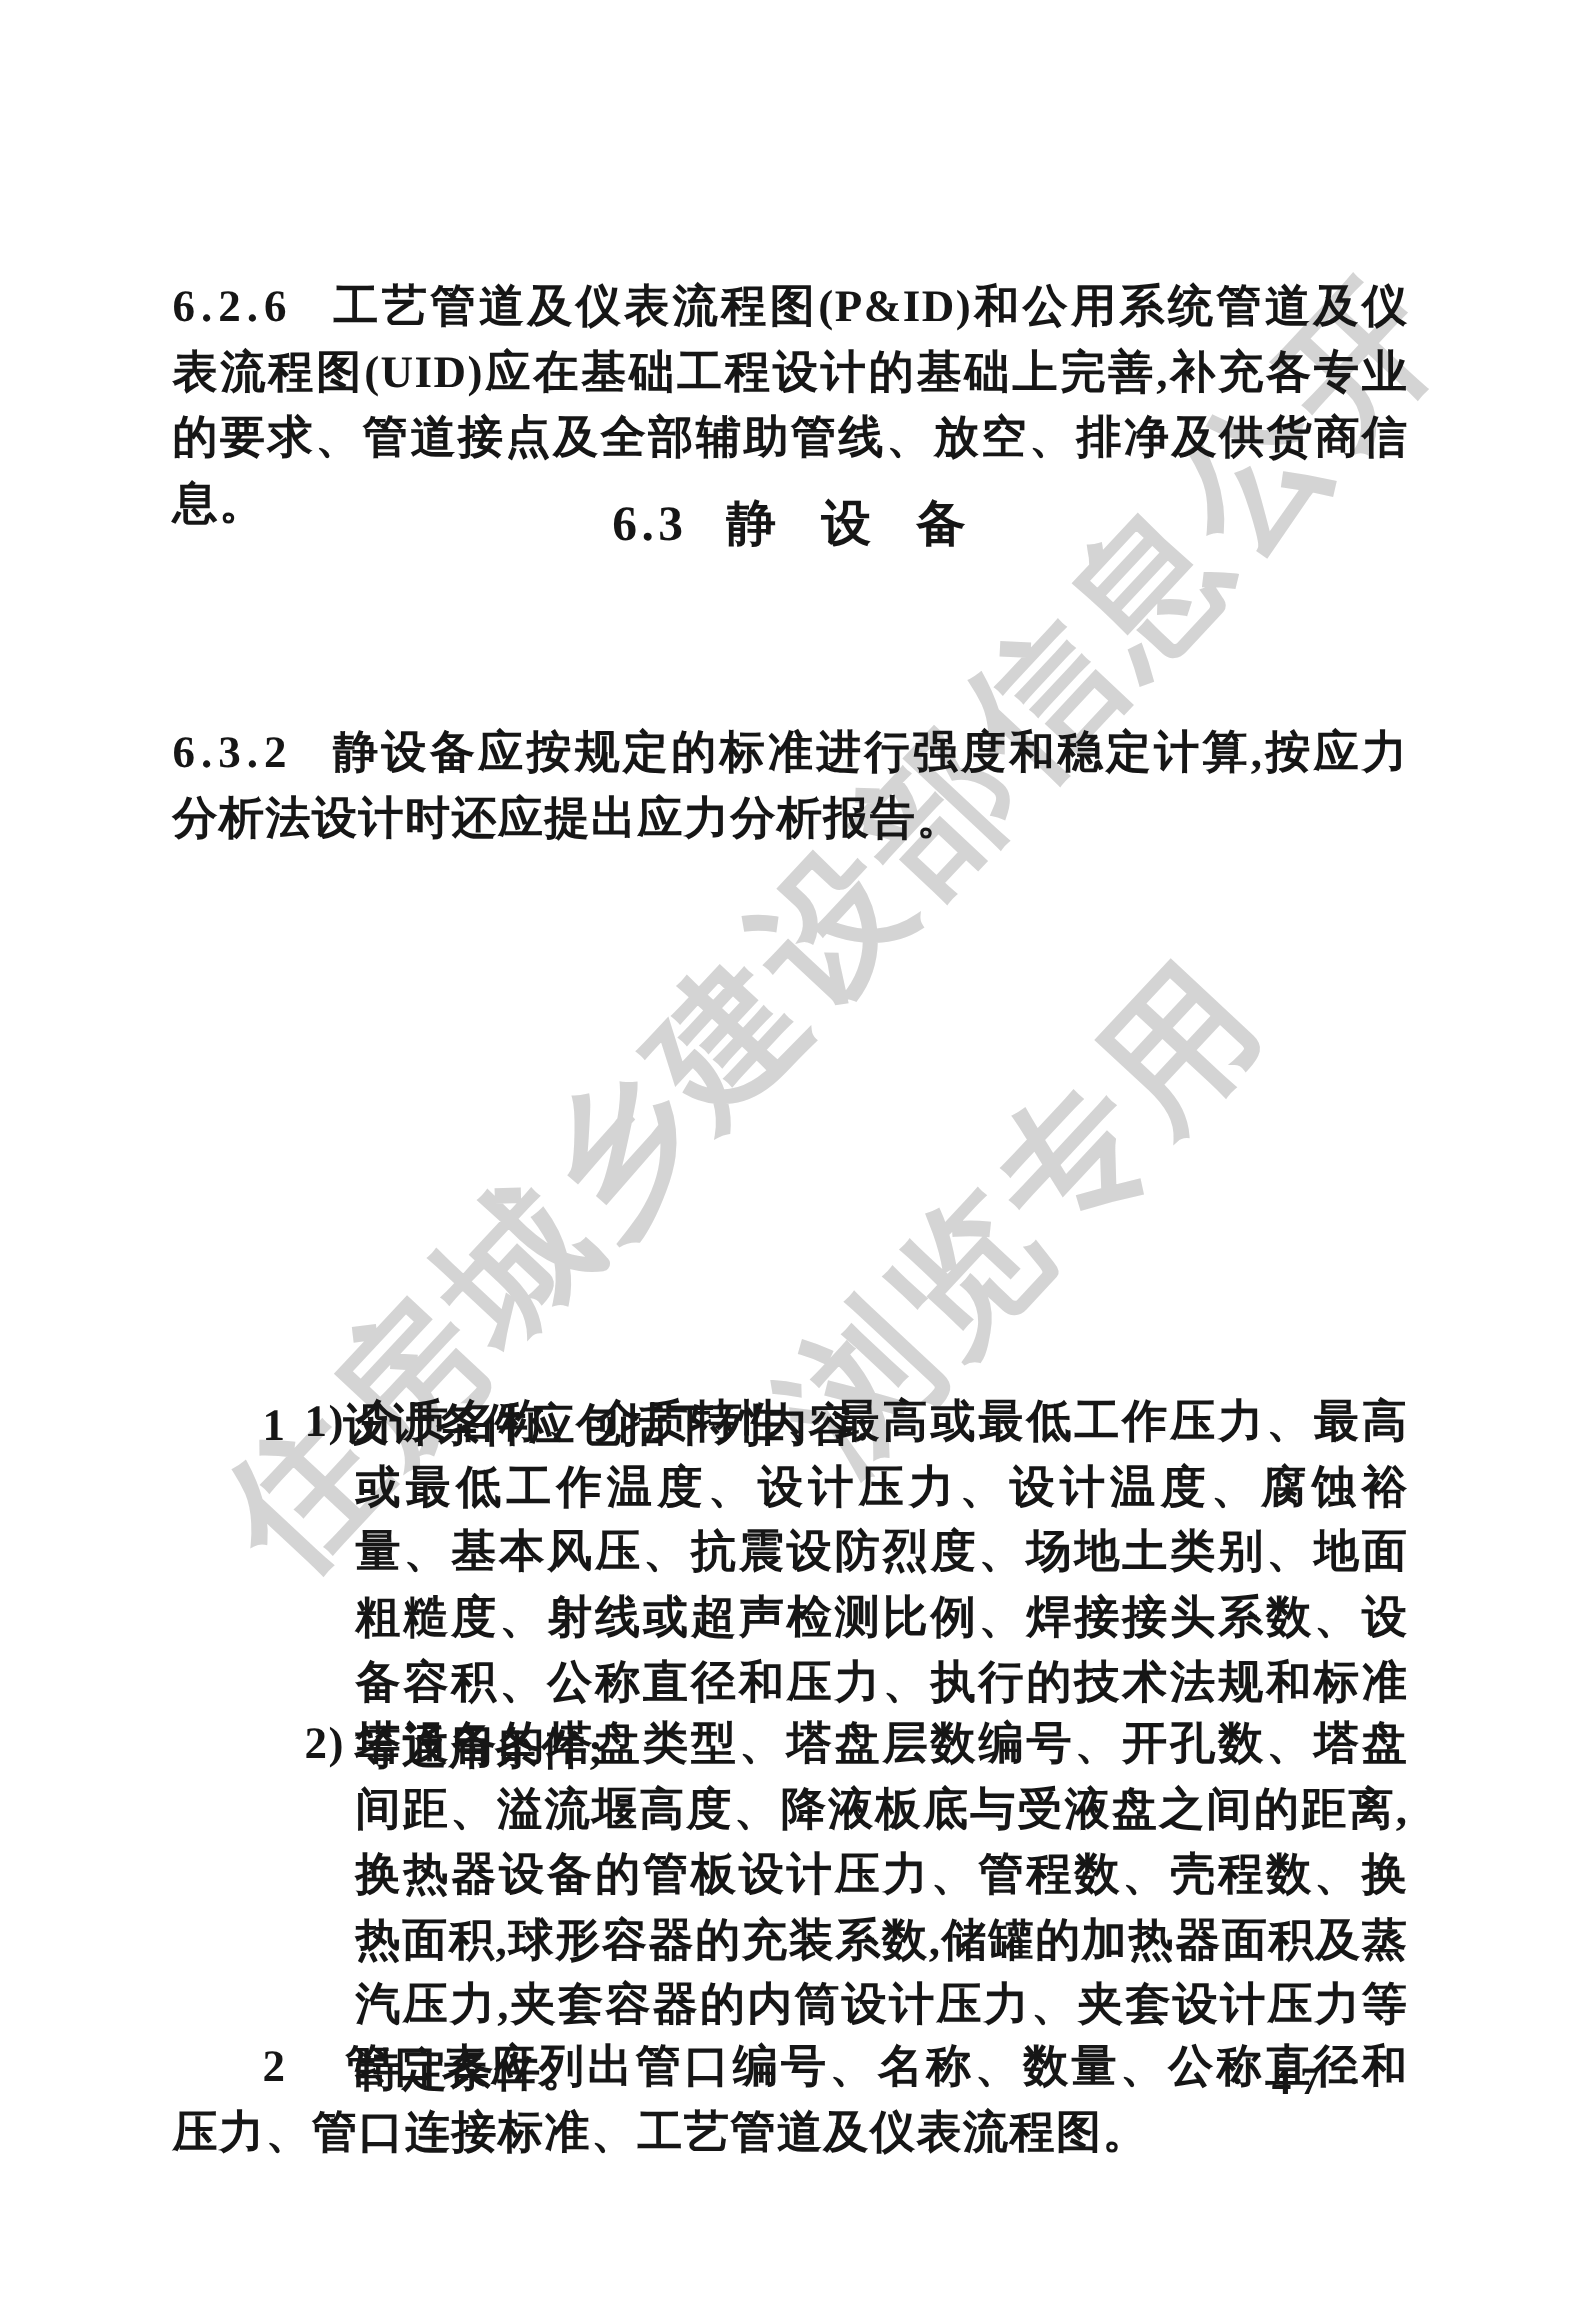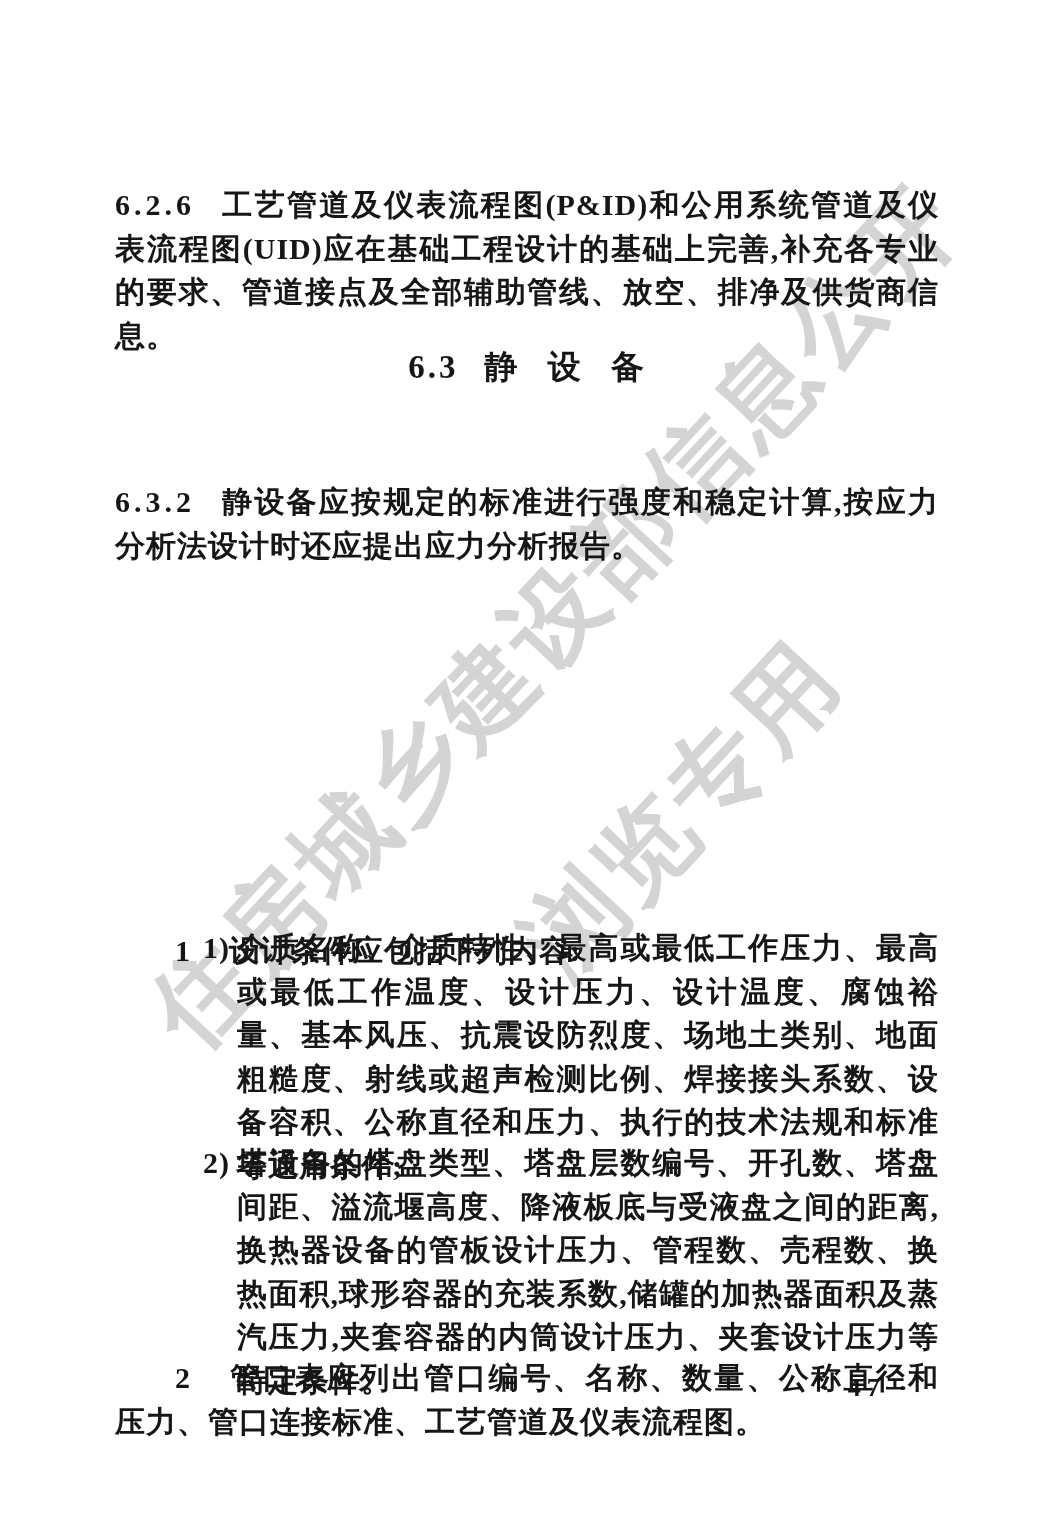--- a/index.html
+++ b/index.html
@@ -41,21 +41,21 @@
     width: 824px;
     z-index: 2;
     font-size: 30px;
     line-height: 43.5px;
     letter-spacing: 1px;
     text-align: justify;
   }
   .sec-num { letter-spacing: 4px; margin-right: 26px; }
 
   #p626 { top: 153px; }
-  #h63  { top: 320px; text-align: center; font-size: 33px; line-height: 40px; }
+  #h63  { top: 303px; text-align: center; font-size: 33px; line-height: 40px; }
   .h-num   { margin-right: 26px; letter-spacing: 3px; }
   .h-title { letter-spacing: 2px; word-spacing: 18px; }
 
   #p631 { top: 364px; }
   #p632 { top: 450px; }
   #p633 { top: 536px; }
 
   .item { text-indent: 60px; }
   .item .li-num { margin-right: 38px; }
   #item1 { top: 899px; }

